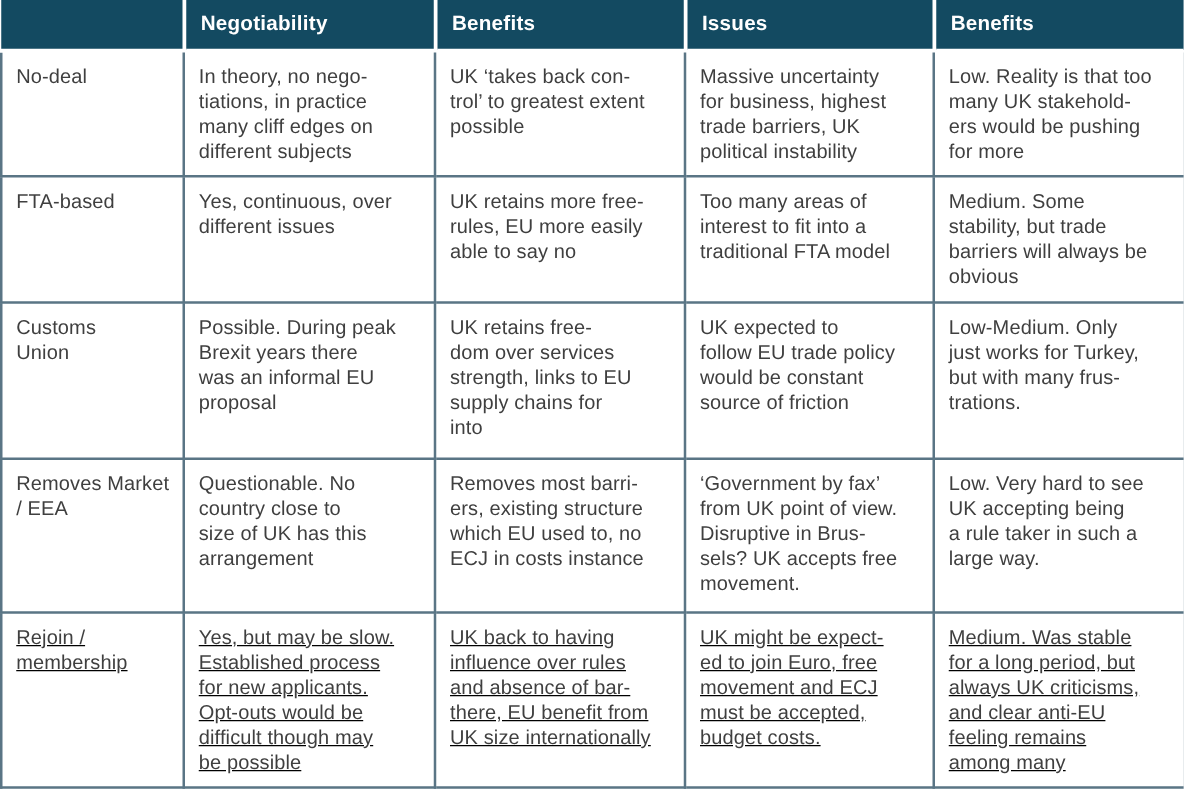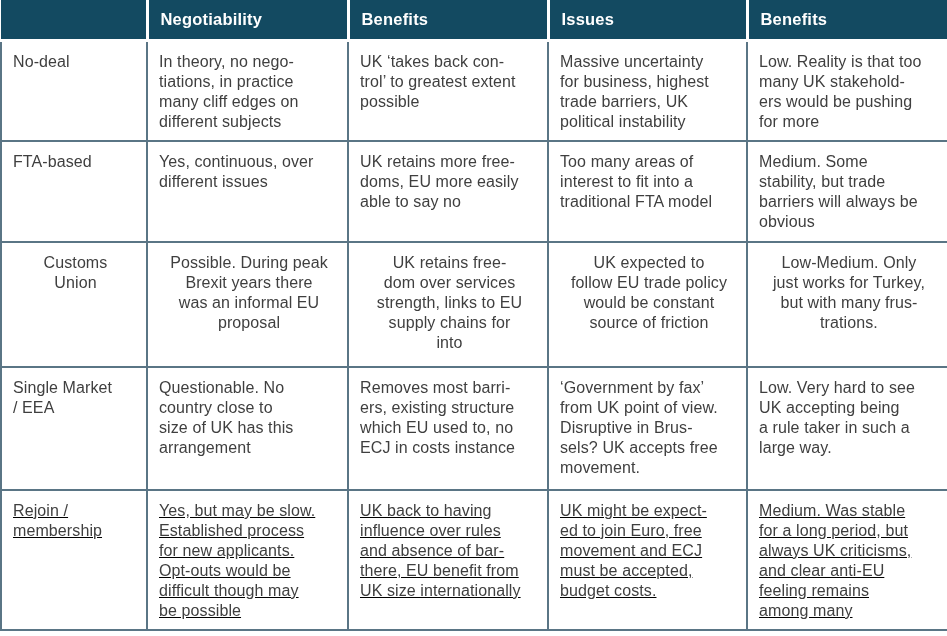--- a/index.html
+++ b/index.html
@@ -51,21 +51,21 @@
     line-height: 20px;
     letter-spacing: 0.1px;
     padding: 10px 8px 8px 11px;
     white-space: pre-line;
     overflow: hidden;
     margin-top: 7px;
   }
   tr.hdr    { height: 40px; }
   tr.r0     { height: 100px; }
   tr.r1     { height: 101px; }
-  tr.r2     { height: 125px; text-align: center; }
+  tr.r2     { height: 125px; }
   tr.r3     { height: 123px; }
   tr.r4     { height: 137px; text-decoration: underline; }
 </style>
 </head>
 <body>
 
 <div class="page">
   <table class="compare">
     <colgroup>
       <col class="c0">
@@ -100,21 +100,21 @@
 many UK stakehold-
 ers would be pushing
 for more</td>
     </tr>
 
     <tr class="r1">
       <td>FTA-based</td>
       <td>Yes, continuous, over
 different issues</td>
       <td>UK retains more free-
-doms, EU more easily
+rules, EU more easily
 able to say no</td>
       <td>Too many areas of
 interest to fit into a
 traditional FTA model</td>
       <td>Medium. Some
 stability, but trade
 barriers will always be
 obvious</td>
     </tr>
 
@@ -134,21 +134,21 @@
 follow EU trade policy
 would be constant
 source of friction</td>
       <td>Low-Medium. Only
 just works for Turkey,
 but with many frus-
 trations.</td>
     </tr>
 
     <tr class="r3">
-      <td>Single Market
+      <td>Removes Market
 / EEA</td>
       <td>Questionable. No
 country close to
 size of UK has this
 arrangement</td>
       <td>Removes most barri-
 ers, existing structure
 which EU used to, no
 ECJ in costs instance</td>
       <td>‘Government by fax’

